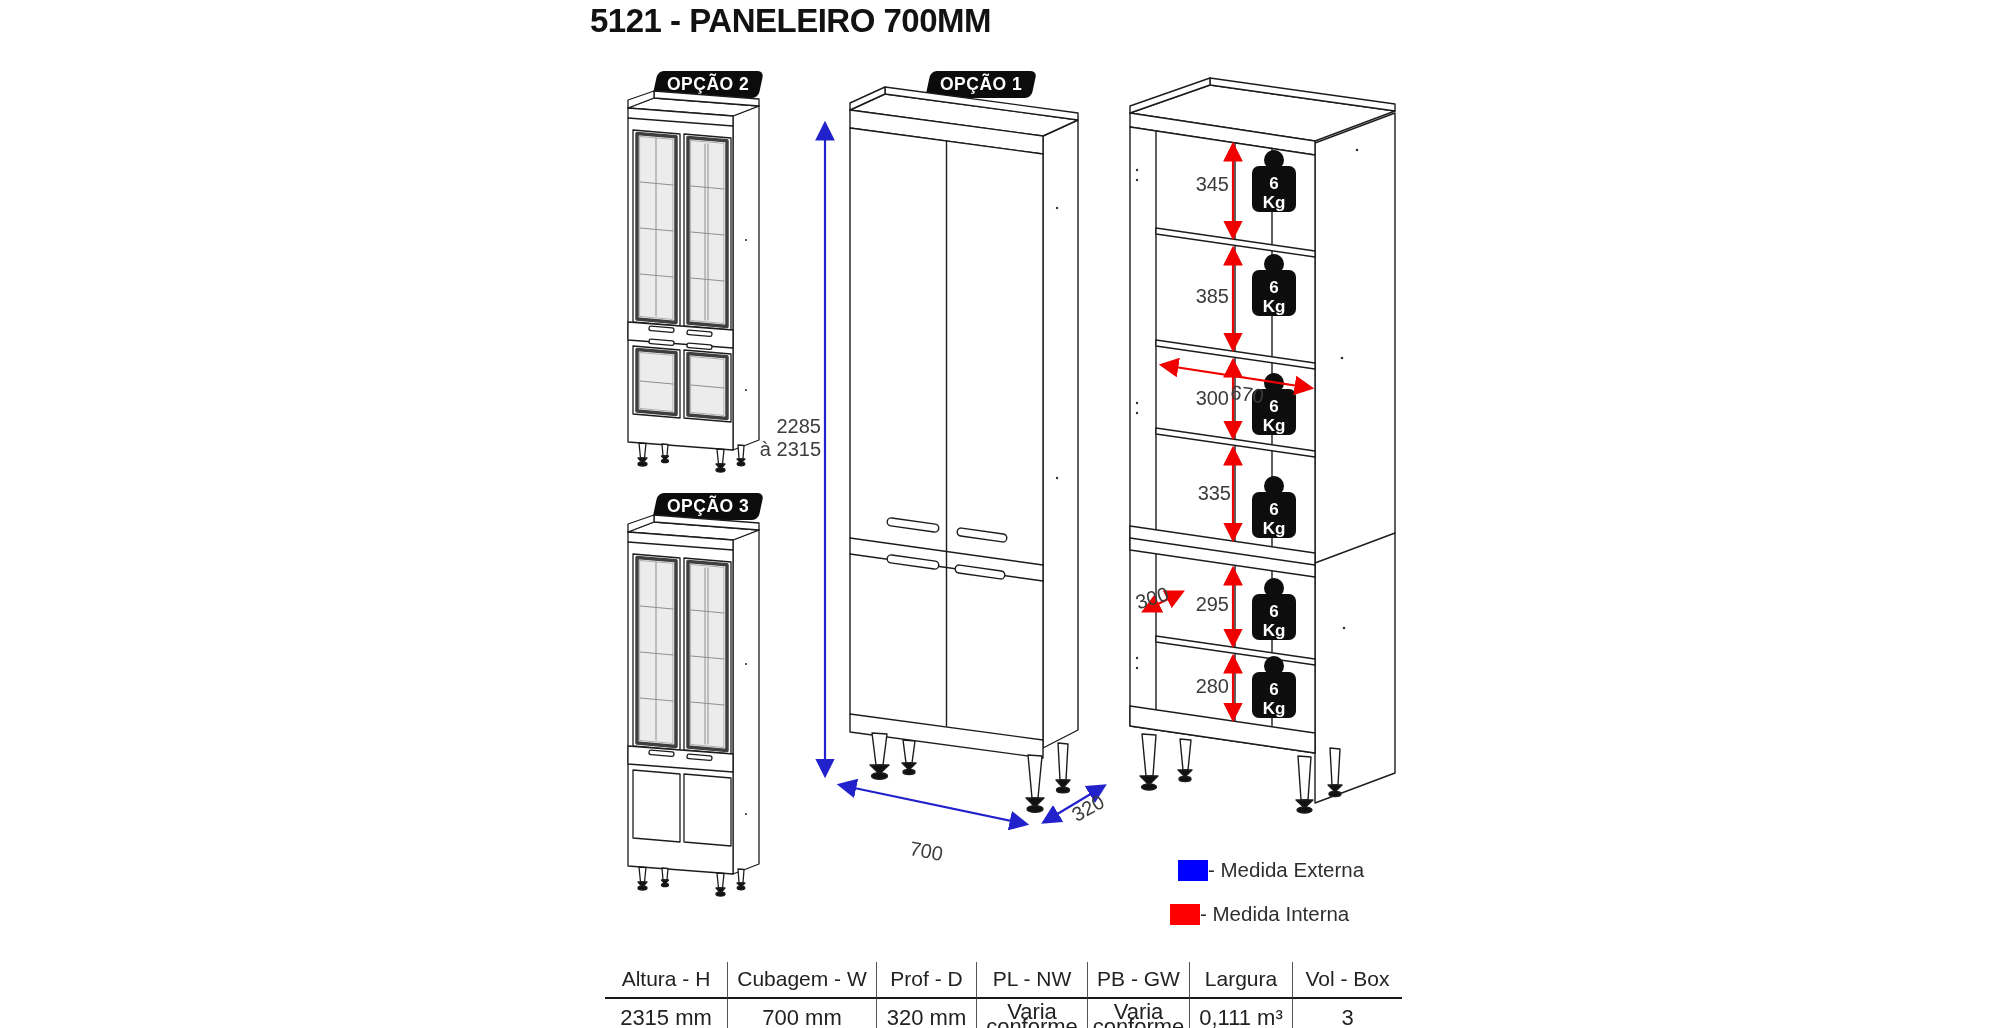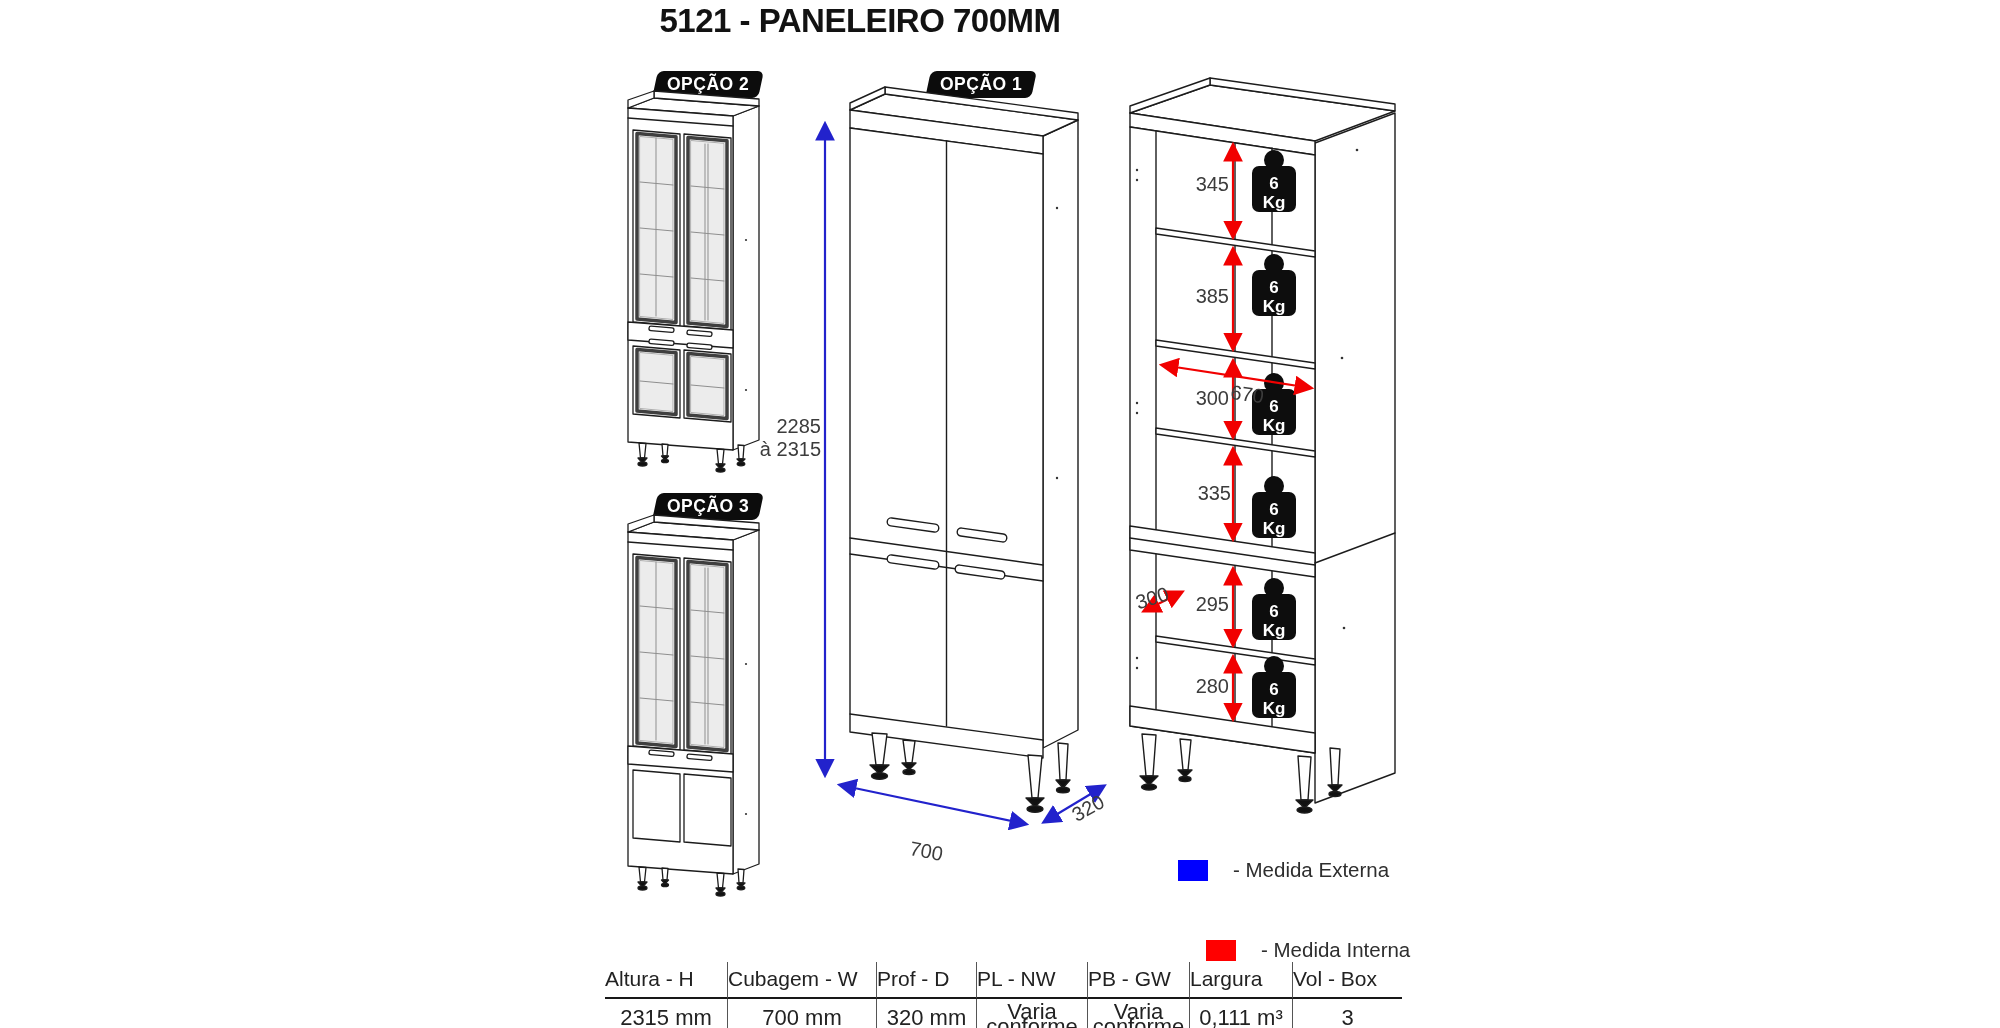--- a/index.html
+++ b/index.html
@@ -1,30 +1,30 @@
 <!DOCTYPE html>
 <html><head>
 <meta charset="utf-8">
 <style>
   html,body{margin:0;padding:0;background:#fff;}
   body{width:2000px;height:1028px;overflow:hidden;position:relative;
        font-family:"Liberation Sans",sans-serif;color:#1c1c1c;}
   .abs{position:absolute;}
-  .title{left:590px;top:2px;width:540px;text-align:center;
+  .title{left:590px;top:2px;width:540px;
          font-size:33px;font-weight:bold;color:#121212;letter-spacing:-.5px;}
   .badge{background:#0c0c0c;color:#fff;font-weight:bold;font-size:17.5px;
          padding:3px 12px;border-radius:6px;transform:skewX(-12deg);}
   .badge span{display:inline-block;transform:skewX(12deg);letter-spacing:.5px;}
   svg text{font-family:"Liberation Sans",sans-serif;}
   .dim-label{fill:#3c3c3c;font-size:20px;}
-  .legend-row{display:flex;align-items:center;gap:25px;}
+  .legend-row{display:flex;align-items:center;gap:0;}
   .legend-label{font-size:20.5px;color:#2e2e2e;}
   .spec{left:605px;top:962px;display:grid;
         grid-template-columns:123px 149px 100px 111px 102px 103px 109px;}
-  .spec .hc{font-size:21px;color:#222;padding:5px 0 6px 0;
+  .spec .hc{font-size:21px;color:#222;text-align:center;padding:5px 0 6px 0;
             border-bottom:2.5px solid #181818;}
   .spec .vc{font-size:22px;color:#222;text-align:center;padding:6px 0 0 0;}
   .spec .bd{border-right:1.4px solid #555;}
   .varia{font-size:12.5px;line-height:14.5px;padding-top:5px;color:#333;}
   .varia span{display:block;}
 </style>
 </head>
 <body>
 
 <div class="abs title">5121 - PANELEIRO 700MM</div>
@@ -331,21 +331,21 @@
     <text class="dim-label" text-anchor="end" x="107" y="635">280</text>
   </g>
 </svg>
 
 <div class="abs legend-row" style="left:1178px;top:858px;">
   <svg width="30" height="21">
     <rect width="30" height="21" fill="#0000ff"></rect>
   </svg>
   <span class="legend-label">- Medida Externa</span>
 </div>
-<div class="abs legend-row" style="left:1206px;top:902px;margin-top:36px;">
+<div class="abs legend-row" style="left:1170px;top:902px;">
   <svg width="30" height="21">
     <rect width="30" height="21" fill="#ff0000"></rect>
   </svg>
   <span class="legend-label">- Medida Interna</span>
 </div>
 
 <div class="abs spec">
   <div class="hc bd">Altura - H</div>
   <div class="hc bd">Cubagem - W</div>
   <div class="hc bd">Prof - D</div>

